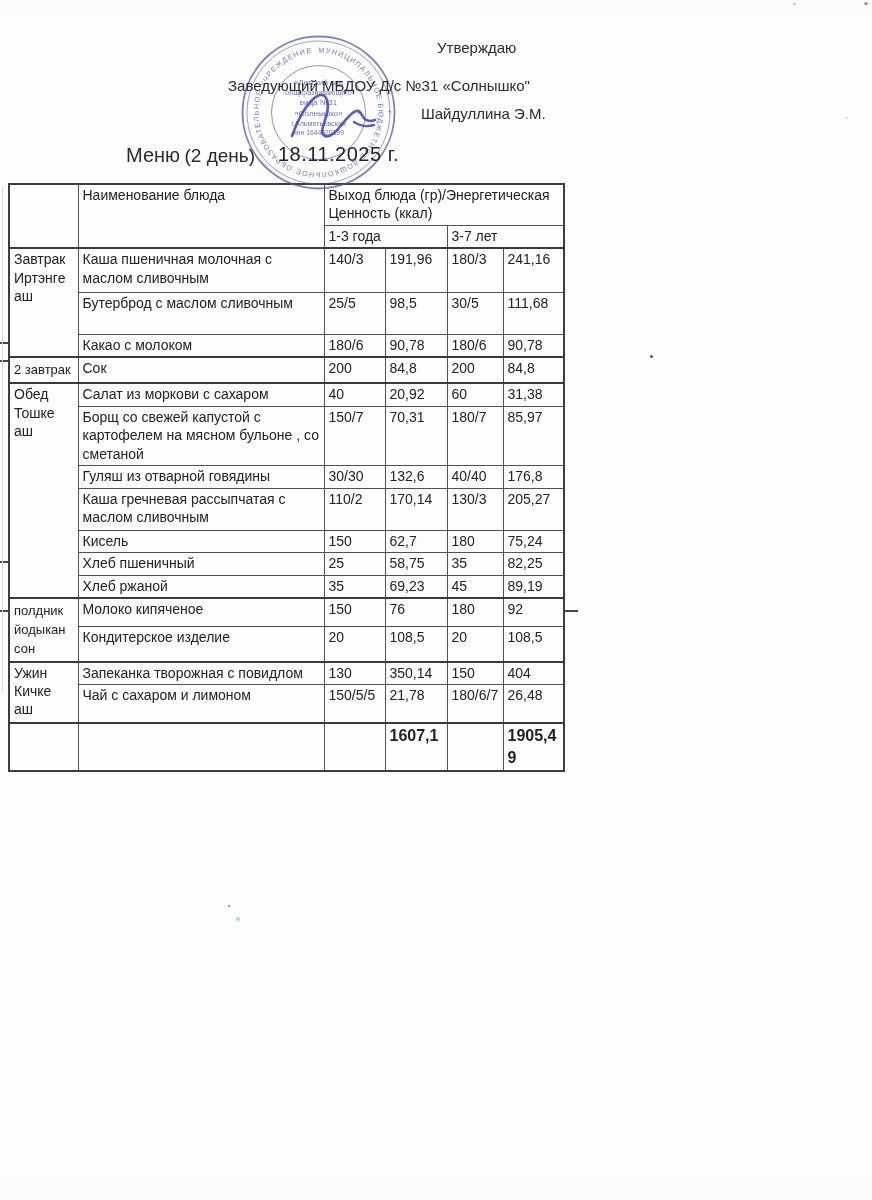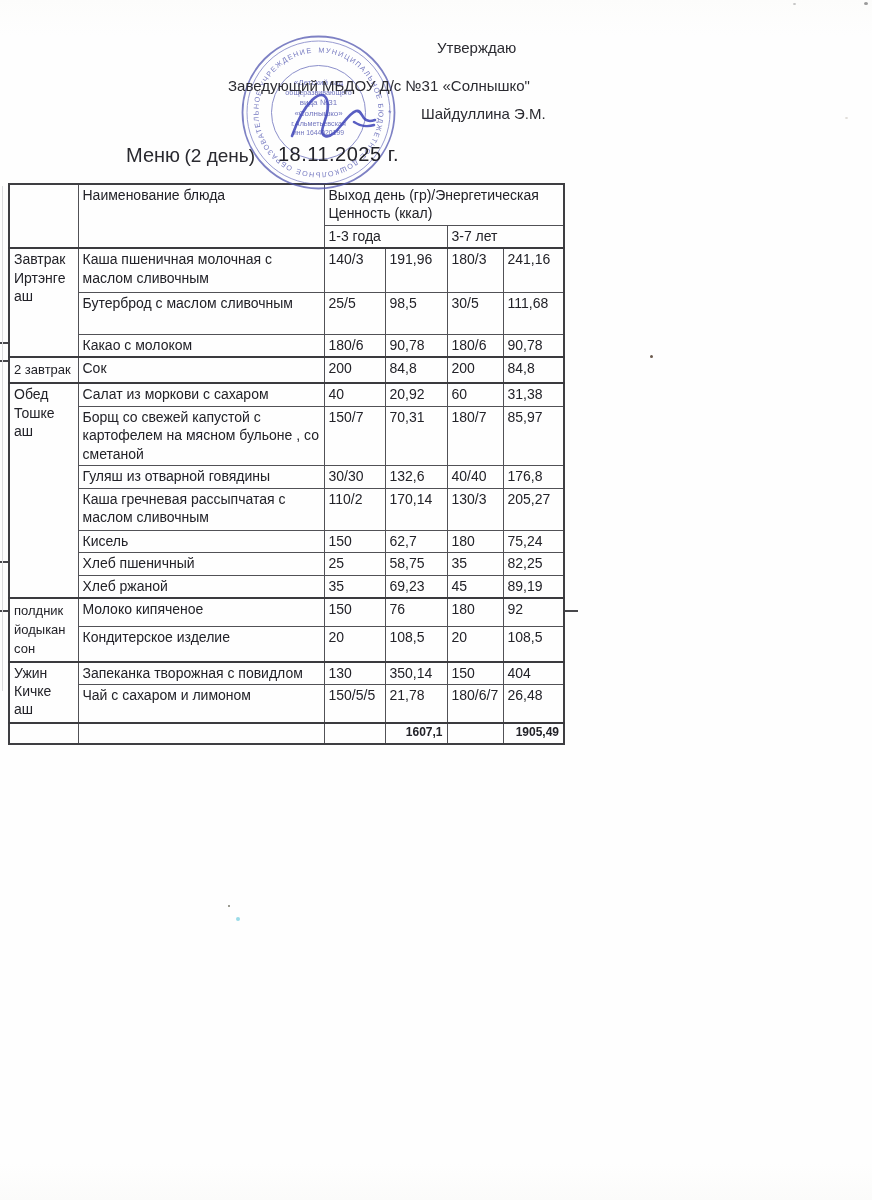--- a/index.html
+++ b/index.html
@@ -34,21 +34,21 @@
   }
   table.menu { border:2px solid #3e3e42; }
   th.span-head { font-weight:bold; text-align:center; padding:2px 6px; }
   th.age-head  { font-weight:bold; padding-left:6px; }
   th.dish-head { font-weight:bold; padding-left:6px; }
   td.dish { padding-left:6px; }
   td.num  { padding-left:8px; padding-right:8px; overflow-wrap:anywhere; }
   td.sec-label { font-weight:bold; padding-left:4px; overflow-wrap:anywhere; }
   td.sec-label.small { font-size:13px; padding-top:3px; line-height:1.45; }
   tr.sec-start td { border-top:2px solid #3a3a3e; }
-  tr.totals td { border-top:2px solid #3a3a3e; font-weight:bold; font-size:12px;text-align:right; }
+  tr.totals td { border-top:2px solid #3a3a3e; font-weight:bold; font-size:16px; }
   
   .ov { position:absolute; background:#47474b; height:2px; z-index:1; }
   .edge-line { position:absolute; left:2px; top:186px; width:1px; height:505px; background:#dcdcde; z-index:1; }
   .speck { position:absolute; border-radius:50%; z-index:1; }
 </style>
 </head>
 <body>
 
 <div class="page">
 
@@ -95,21 +95,21 @@
         <col style="width:246px">
         <col style="width:61px">
       <col style="width:62px">
         <col style="width:56px">
         <col style="width:61px">
     </colgroup>
     <thead>
       <tr style="height:38px">
         <th rowspan="2"></th>
         <th rowspan="2" class="dish-head">Наименование блюда</th>
-        <th colspan="4" class="span-head">Выход день (гр)/Энергетическая Ценность (ккал)</th>
+        <th colspan="4" class="span-head">Выход блюда (гр)/Энергетическая Ценность (ккал)</th>
       </tr>
       <tr style="height:18px">
         <th colspan="2" class="age-head">1-3 года</th>
         <th colspan="2" class="age-head">3-7 лет</th>
       </tr>
     </thead>
     <tbody id="menu-tbody">
         <tr class="sec-start" style="height: 44px;">
           <td class="sec-label" rowspan="3">Завтрак Иртэнге аш</td>
           <td class="dish">Каша пшеничная молочная с маслом сливочным</td>

